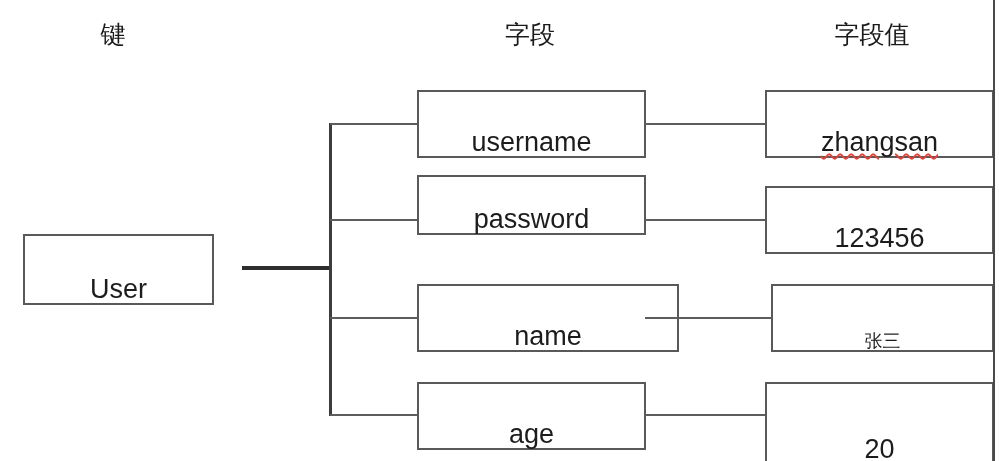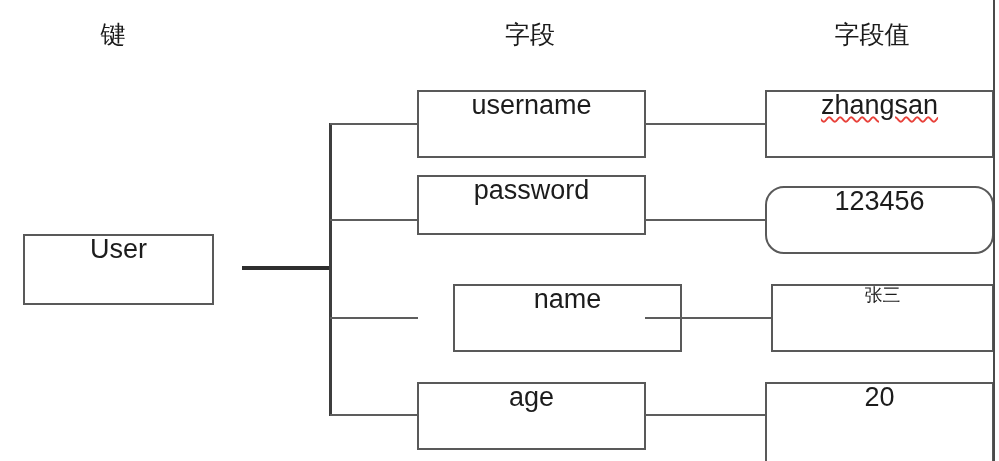--- a/index.html
+++ b/index.html
@@ -22,21 +22,21 @@
     white-space: nowrap;
     text-align: center;
     font-family: "DejaVu Serif", "Liberation Serif", serif;
   }
   .node-box {
     position: absolute;
     box-sizing: border-box;
     border: 2px solid #595959;
     background: #ffffff;
     display: flex;
-    align-items: flex-start;
+    align-items: flex-end;
     justify-content: center;
   }
   .node-label {
     font-size: 27px;
     color: #1c1c1c;
     line-height: 1;
     white-space: nowrap;
     font-family: "Liberation Sans", "DejaVu Sans", sans-serif;
   }
   .node-label.cjk {
@@ -87,26 +87,26 @@
   <div class="connector h" style="left:645px; top:123px; width:121px;"></div>
   <div class="node-box" style="left:765px; top:90px; width:229px; height:68px;">
     <span class="node-label misspelled">zhangsan</span>
   </div>
 
   <div class="connector h" style="left:330px; top:219px; width:88px;"></div>
   <div class="node-box" style="left:417px; top:175px; width:229px; height:60px;">
     <span class="node-label">password</span>
   </div>
   <div class="connector h" style="left:645px; top:219px; width:121px;"></div>
-  <div class="node-box" style="left:765px; top:186px; width:229px; height:68px;border-radius:19px;">
+  <div class="node-box" style="left:765px; top:186px; width:229px; height:68px;">
     <span class="node-label">123456</span>
   </div>
 
   <div class="connector h" style="left:330px; top:317px; width:88px;"></div>
-  <div class="node-box" style="left:417px; top:284px; width:229px; height:68px;margin-left:36px;">
+  <div class="node-box" style="left:417px; top:284px; width:262px; height:68px;">
     <span class="node-label">name</span>
   </div>
   <div class="connector h" style="left:645px; top:317px; width:127px;"></div>
   <div class="node-box" style="left:771px; top:284px; width:223px; height:68px;">
     <span class="node-label cjk">张三</span>
   </div>
 
   <div class="connector h" style="left:330px; top:414px; width:88px;"></div>
   <div class="node-box" style="left:417px; top:382px; width:229px; height:68px;">
     <span class="node-label">age</span>

